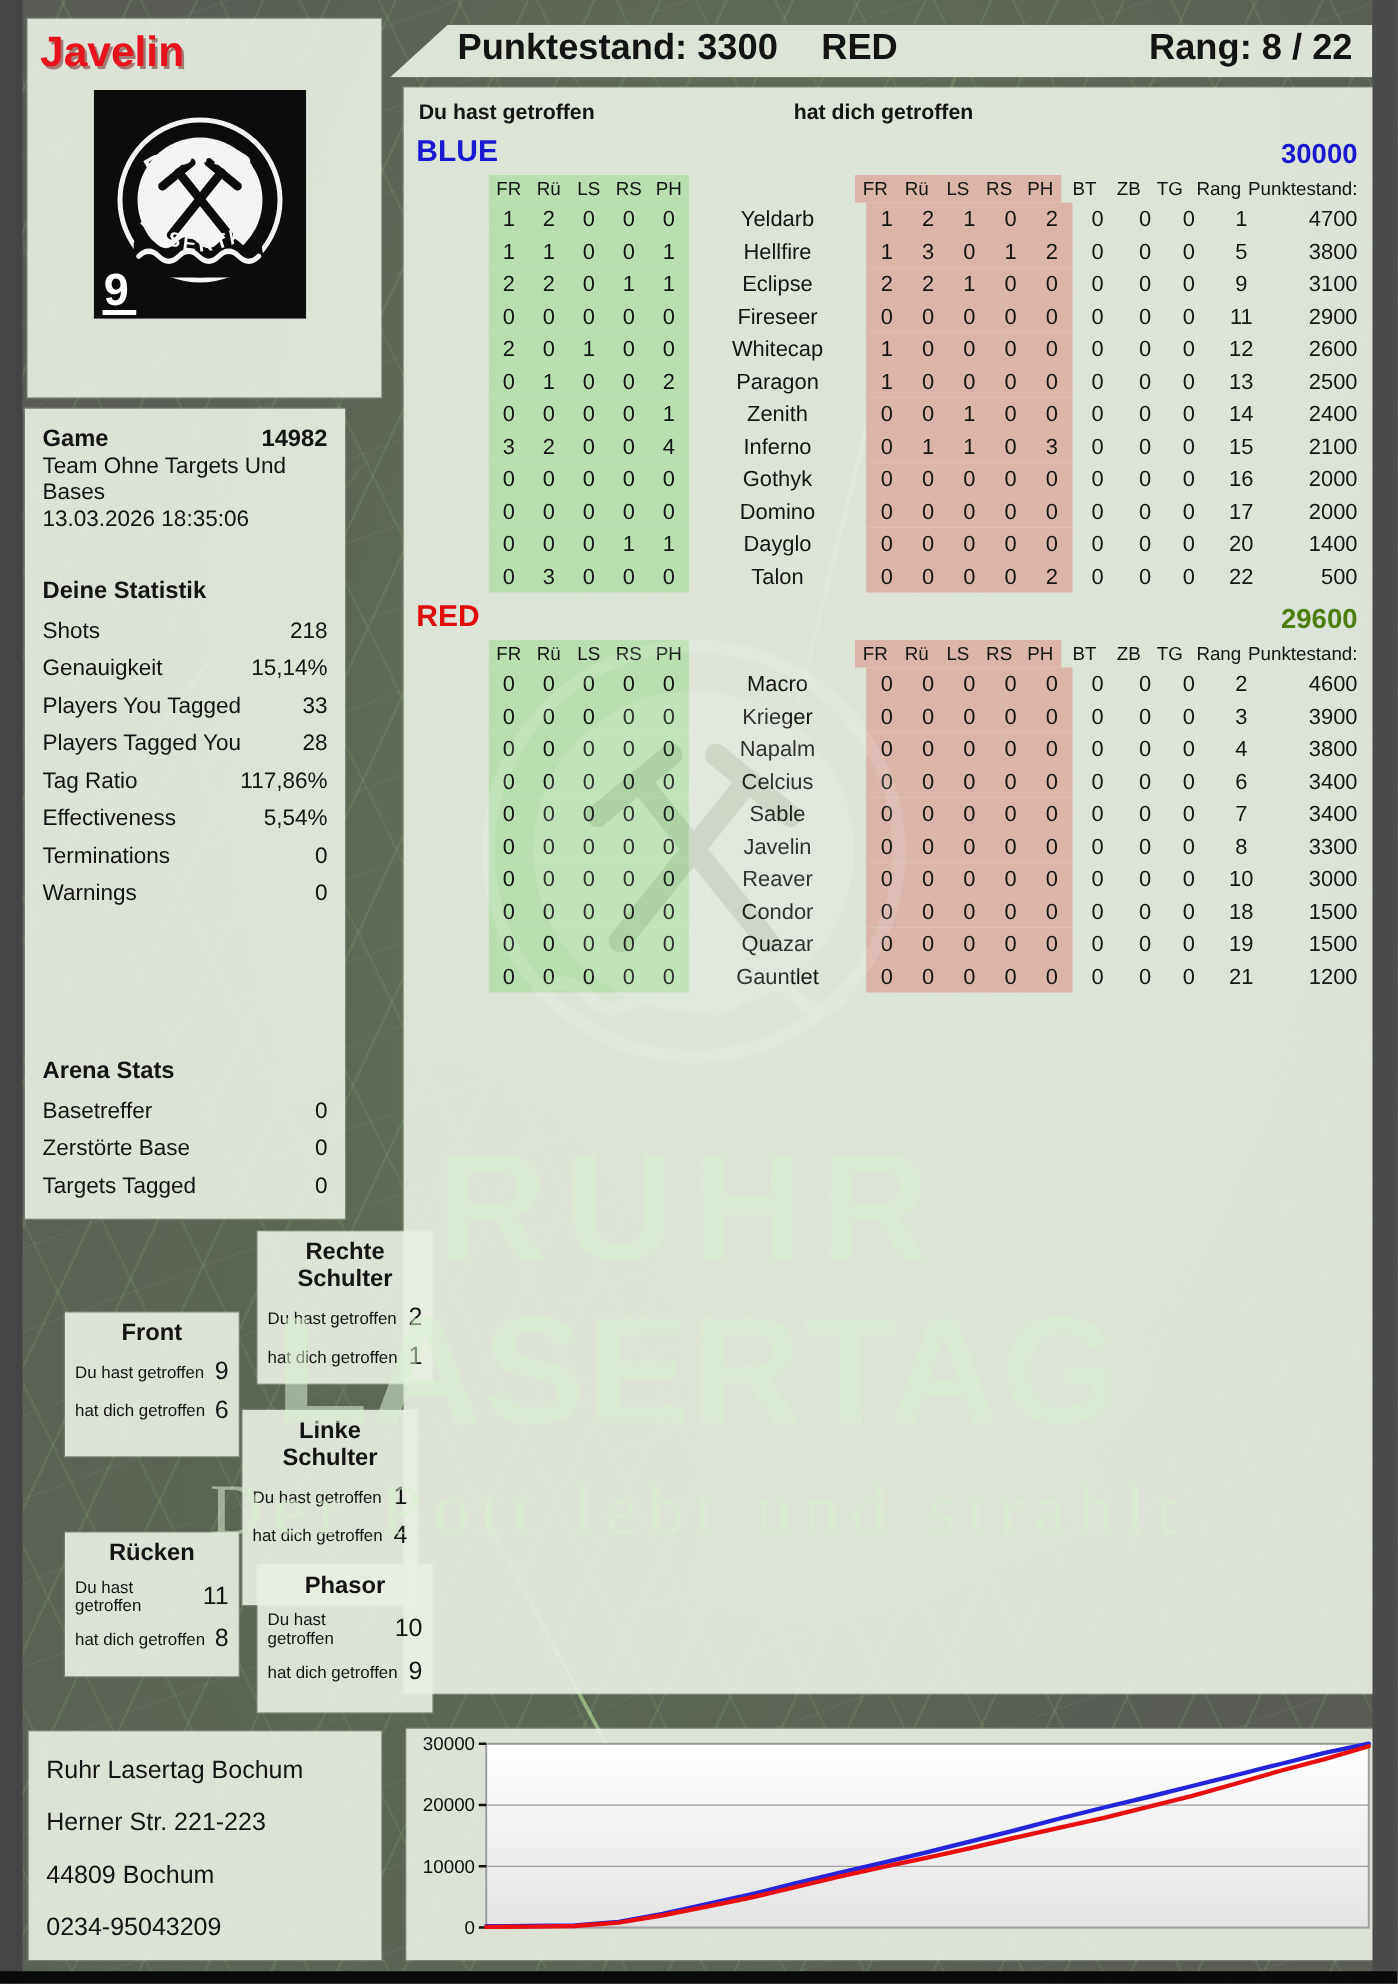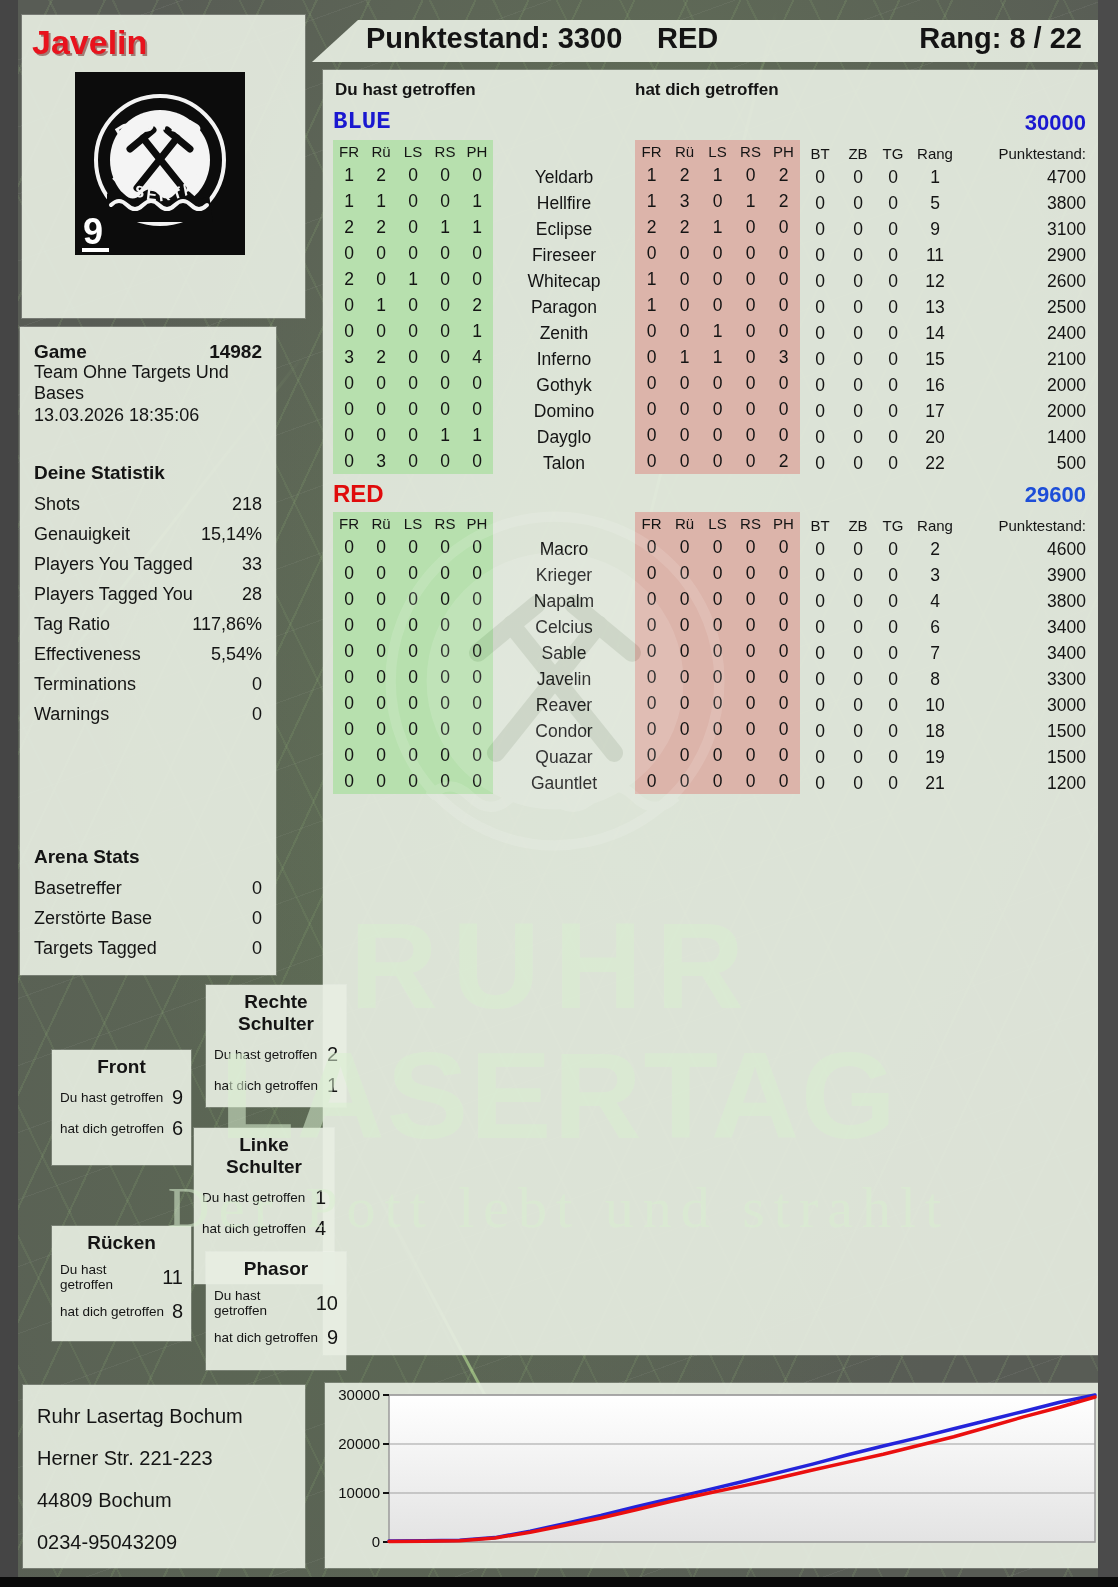--- a/index.html
+++ b/index.html
@@ -35,21 +35,21 @@
   .hdr-rang{right:16px;}
 
   
   .panel-main{left:323px;top:70px;width:777px;height:1285px;padding-top:8px;}
   .getroffen-row{position:relative;height:30px;}
   .getroffen-row span{position:absolute;top:2px;font-size:17px;font-weight:bold;}
   .lbl-du{left:12px;} .lbl-dich{left:312px;}
   .team-line{position:relative;height:32px;}
   .team-line .tname{position:absolute;left:10px;top:0;font-size:24px;font-weight:bold;}
   .team-line .ttotal{position:absolute;right:14px;top:2px;font-size:22px;font-weight:bold;}
-  .t-head,.t-row{display:flex;align-items:flex-end;padding-left:10px;}
+  .t-head,.t-row{display:flex;align-items:center;padding-left:24px;margin-left:44px;}
   .t-head{height:22px;font-size:15px;}
   .t-row{height:26px;font-size:17.5px;}
   .grp{display:flex;height:100%;align-items:center;}
   .grp-you{background:#b7e0ae;}
   .grp-them{background:#dcb4aa;}
   .hc{width:32px;text-align:center;}
   .grp-them .hc{width:33px;}
   .nc{width:142px;text-align:center;}
   .mc-bt{width:40px;text-align:center;}
   .mc-zb{width:36px;text-align:center;}
@@ -135,21 +135,21 @@
     <span class="hdr-rang">Rang: 8 / 22</span>
   </div>
 
   <div class="panel panel-main">
     <div class="getroffen-row">
       <span class="lbl-du">Du hast getroffen</span>
       <span class="lbl-dich">hat dich getroffen</span>
     </div>
     <div id="teams-root">
         <div class="team-line">
-          <span class="tname" style="color: rgb(26, 24, 208); font-family: Liberation Mono, monospace;">BLUE</span>
+          <span class="tname" style="color: rgb(26, 24, 208);">BLUE</span>
           <span class="ttotal" style="color: rgb(26, 24, 208);">30000</span>
         </div>
         <div class="t-head">
           <div class="grp grp-you">
             <div class="hc">FR</div>
             <div class="hc">Rü</div>
             <div class="hc">LS</div>
             <div class="hc">RS</div>
             <div class="hc">PH</div>
           </div>
@@ -427,21 +427,21 @@
           </div>
           <div class="mc-bt">0</div>
           <div class="mc-zb">0</div>
           <div class="mc-tg">0</div>
           <div class="mc-rang">22</div>
           <div class="mc-pts">500</div>
         </div>
         <div style="height: 6px;"></div>
         <div class="team-line">
           <span class="tname" style="color: rgb(224, 11, 11);">RED</span>
-          <span class="ttotal" style="color: #1d4ed8;">29600</span>
+          <span class="ttotal" style="color: #4d7c0f;">29600</span>
         </div>
         <div class="t-head">
           <div class="grp grp-you">
             <div class="hc">FR</div>
             <div class="hc">Rü</div>
             <div class="hc">LS</div>
             <div class="hc">RS</div>
             <div class="hc">PH</div>
           </div>
           <div class="nc"></div>

